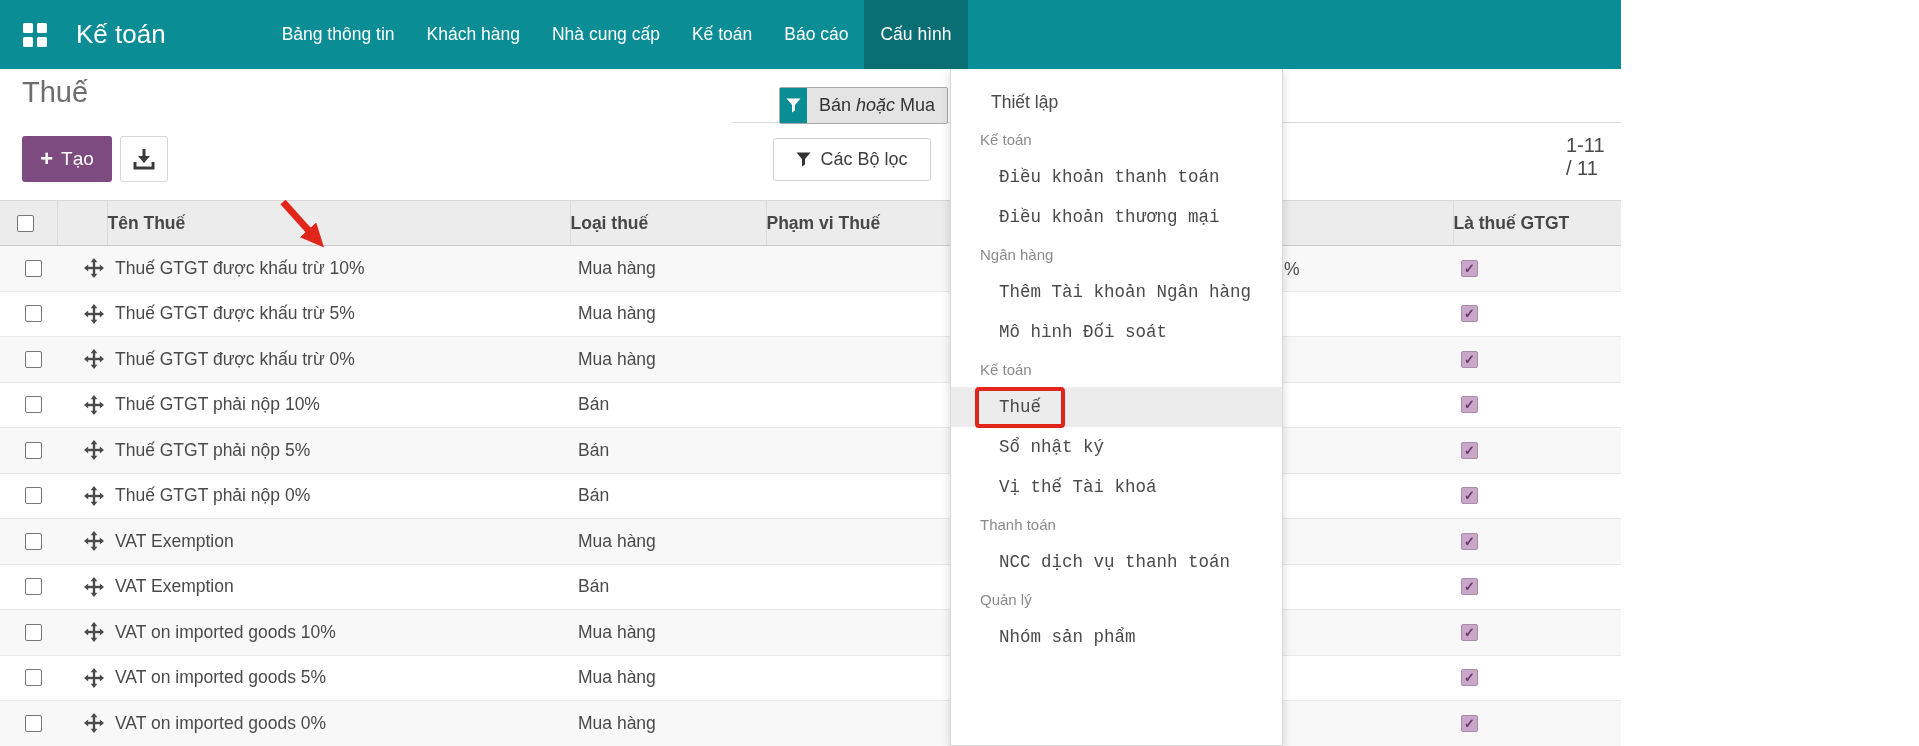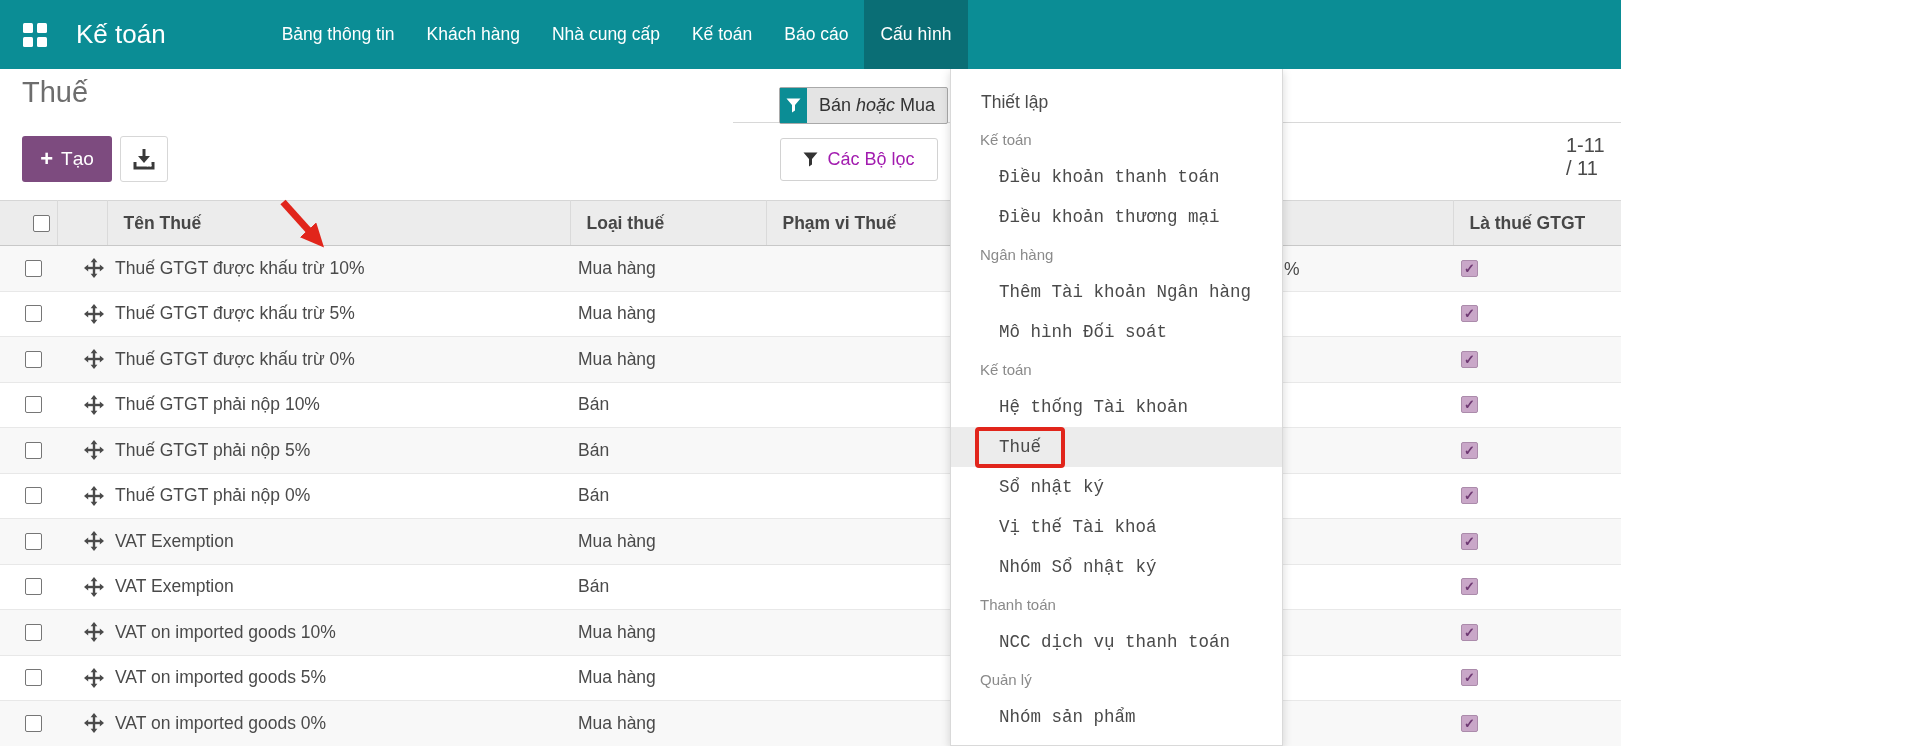--- a/index.html
+++ b/index.html
@@ -37,62 +37,62 @@
   .search-underline { position:absolute; left:733px; top:87px; width:1186px; height:36px;
                       border-bottom:1px solid #d8d8d8; }
   .facet { position:absolute; left:779px; top:87px; height:37px; display:flex; align-items:stretch;
            border:1px solid #a9a9a9; border-radius:2px; background:#e4e4e4; z-index:10; cursor:pointer; }
   .facet-icon { width:27px; background:#0b8d95; display:flex; align-items:center; justify-content:center; }
   .facet-label { padding:0 12px; font-size:18px; color:#333; display:flex; align-items:center;
                  white-space:pre; }
   .facet-label i { font-style:italic; }
   .search-btn { position:absolute; left:1858px; top:92px; background:none; border:none; cursor:pointer; }
   .btn-filters { position:absolute; left:773px; top:138px; width:158px; height:43px; background:#fff;
-                 border:1px solid #d2d2d2; border-radius:3px; font-size:18px; color:#a21caf;
+                 border:1px solid #d2d2d2; border-radius:3px; font-size:18px; color:#404040;
                  display:flex; align-items:center; justify-content:center; gap:9px; cursor:pointer;
-                 font-family:inherit;margin-left:7px; }
+                 font-family:inherit; }
   .pager { position:absolute; left:1566px; top:137px; height:40px; display:flex; align-items:center;
            font-size:20px; color:#4a4a4a; }
   .pager-range { margin-right:20px; }
   .pg-btn { width:34px; height:34px; background:none; border:none; cursor:pointer; display:flex;
             align-items:center; justify-content:center; }
   .view-switcher { position:absolute; left:1792px; top:137px; height:38px; display:flex; }
   .vs-btn { width:53px; height:38px; display:flex; align-items:center; justify-content:center;
             border:1px solid #c3c3c3; background:#fff; cursor:pointer; }
   .vs-btn:first-child { border-radius:3px 0 0 3px; border-right:none; }
   .vs-btn:last-child  { border-radius:0 3px 3px 0; }
   .vs-btn.active { background:#dedede; }
 
   
   .tax-table { position:absolute; left:0; top:200px; width:1919px; border-collapse:collapse;
                table-layout:fixed; font-size:17.5px; color:#4a4a4a; }
   .tax-table thead th { height:45px; background:#ececec; border-top:1px solid #d6d6d6;
                border-bottom:1px solid #c8c8c8; border-right:1px solid #dadada; font-weight:700;
-               text-align:left; padding-left:16px; color:#474747; font-size:17.5px; cursor:pointer; }
+               text-align:left; padding-left:0; color:#474747; font-size:17.5px; cursor:pointer; }
   .tax-table thead th:last-child { border-right:none; }
   .tax-table tbody td { height:45.5px; border-bottom:1px solid #e8e8e8; padding-left:8px;
                white-space:nowrap; overflow:hidden; }
   .tax-table tbody tr:nth-child(odd) { background:#f8f8f8; }
   .tax-table tbody tr { cursor:pointer; }
   .cb { width:17px; height:17px; border:1px solid #767676; background:#fff; border-radius:2px;
         margin-left:17px; cursor:pointer; }
   .cb-checked { width:17px; height:17px; background:#c9a7c8; border:1px solid #ab8bab; border-radius:2px;
         color:#6f3a73; font-size:13px; font-weight:700; display:flex; align-items:center;
         justify-content:center; cursor:pointer; }
   .handle { margin-left:19px; display:flex; cursor:grab; width:20px; }
   .toggle { width:44px; height:25px; border-radius:13px; background:#7c4486; position:relative;
             cursor:pointer; }
   .toggle::after { content:''; position:absolute; right:3px; top:3px; width:19px; height:19px;
             border-radius:50%; background:#fff; }
 
   
   .dropdown { position:absolute; left:950px; top:69px; width:333px; height:677px; background:#fff;
               border:1px solid #d9d9d9; border-top:none; box-shadow:0 3px 9px rgba(0,0,0,.16);
               z-index:50; padding-top:13px; }
-  .dd-item { height:40px; line-height:40px; padding-left:30px; font-size:17.5px; color:#4a4a4a;
+  .dd-item { height:40px; line-height:40px; padding-left:40px; font-size:17.5px; color:#4a4a4a;
              cursor:pointer; white-space:nowrap; }
   .dd-item.indent { padding-left:48px;font-family:Liberation Mono, monospace; }
   .dd-item.hl { background:#ececec; }
   .dd-section { height:35px; line-height:35px; padding-left:29px; font-size:15px; color:#8a8a8a;
              white-space:nowrap; }
   .red-box { display:inline-block; border:4px solid #e1251b; border-radius:4px; height:41px;
              line-height:33px; padding:0 20px; margin-left:-24px; vertical-align:top; }
 
   
   .arrow-svg { position:absolute; left:272px; top:195px; z-index:60; pointer-events:none; }
@@ -538,25 +538,23 @@
 
   <div class="dropdown" id="config-dropdown">
       <div class="dd-item">Thiết lập</div>
       <div class="dd-section">Kế toán</div>
       <div class="dd-item indent">Điều khoản thanh toán</div>
       <div class="dd-item indent">Điều khoản thương mại</div>
       <div class="dd-section">Ngân hàng</div>
       <div class="dd-item indent">Thêm Tài khoản Ngân hàng</div>
       <div class="dd-item indent">Mô hình Đối soát</div>
       <div class="dd-section">Kế toán</div>
-      <div class="dd-item indent">Hệ thống Tài khoản</div>
       <div class="dd-item indent hl"><span class="red-box">Thuế</span></div>
       <div class="dd-item indent">Sổ nhật ký</div>
       <div class="dd-item indent">Vị thế Tài khoá</div>
-      <div class="dd-item indent">Nhóm Sổ nhật ký</div>
       <div class="dd-section">Thanh toán</div>
       <div class="dd-item indent">NCC dịch vụ thanh toán</div>
       <div class="dd-section">Quản lý</div>
       <div class="dd-item indent">Nhóm sản phẩm</div>
     </div>
 
   <svg class="arrow-svg" width="72" height="64" viewBox="0 0 72 64">
     <defs>
       <marker id="ah" markerUnits="userSpaceOnUse" markerWidth="24" markerHeight="22" refX="3" refY="11" orient="auto">
         <path d="M0 0 L24 11 L0 22 Z" fill="#e1251b"></path>

